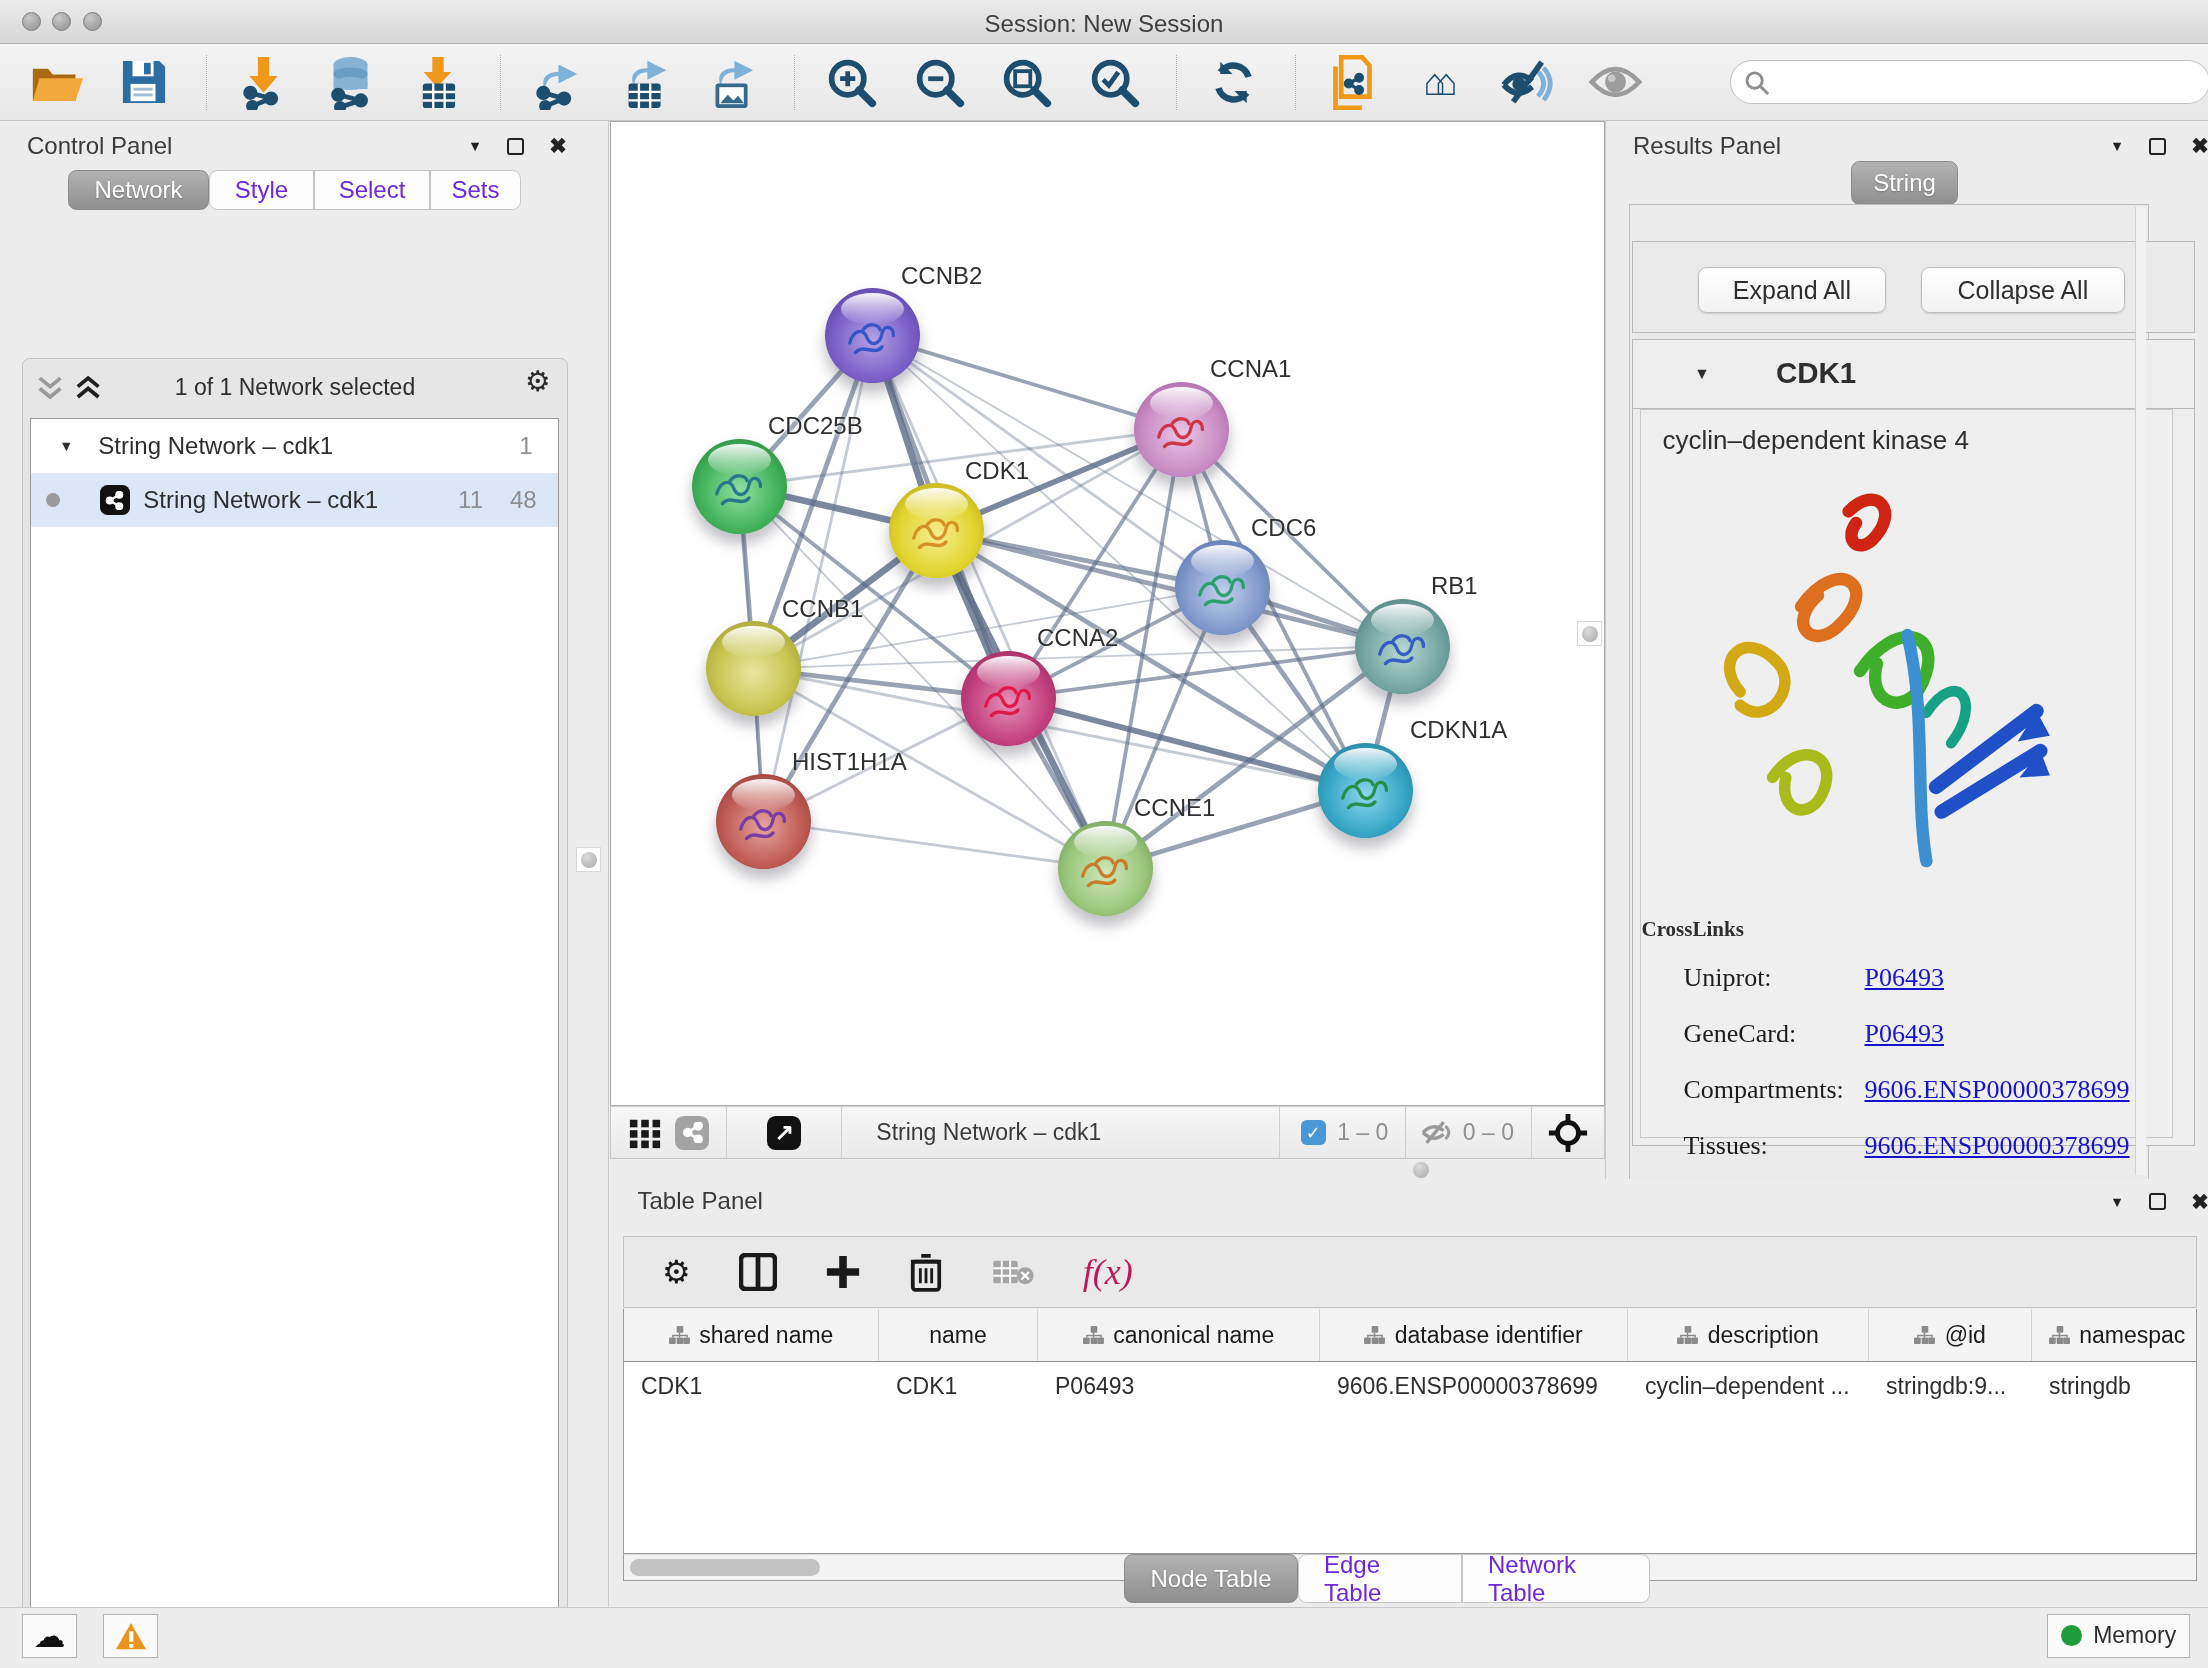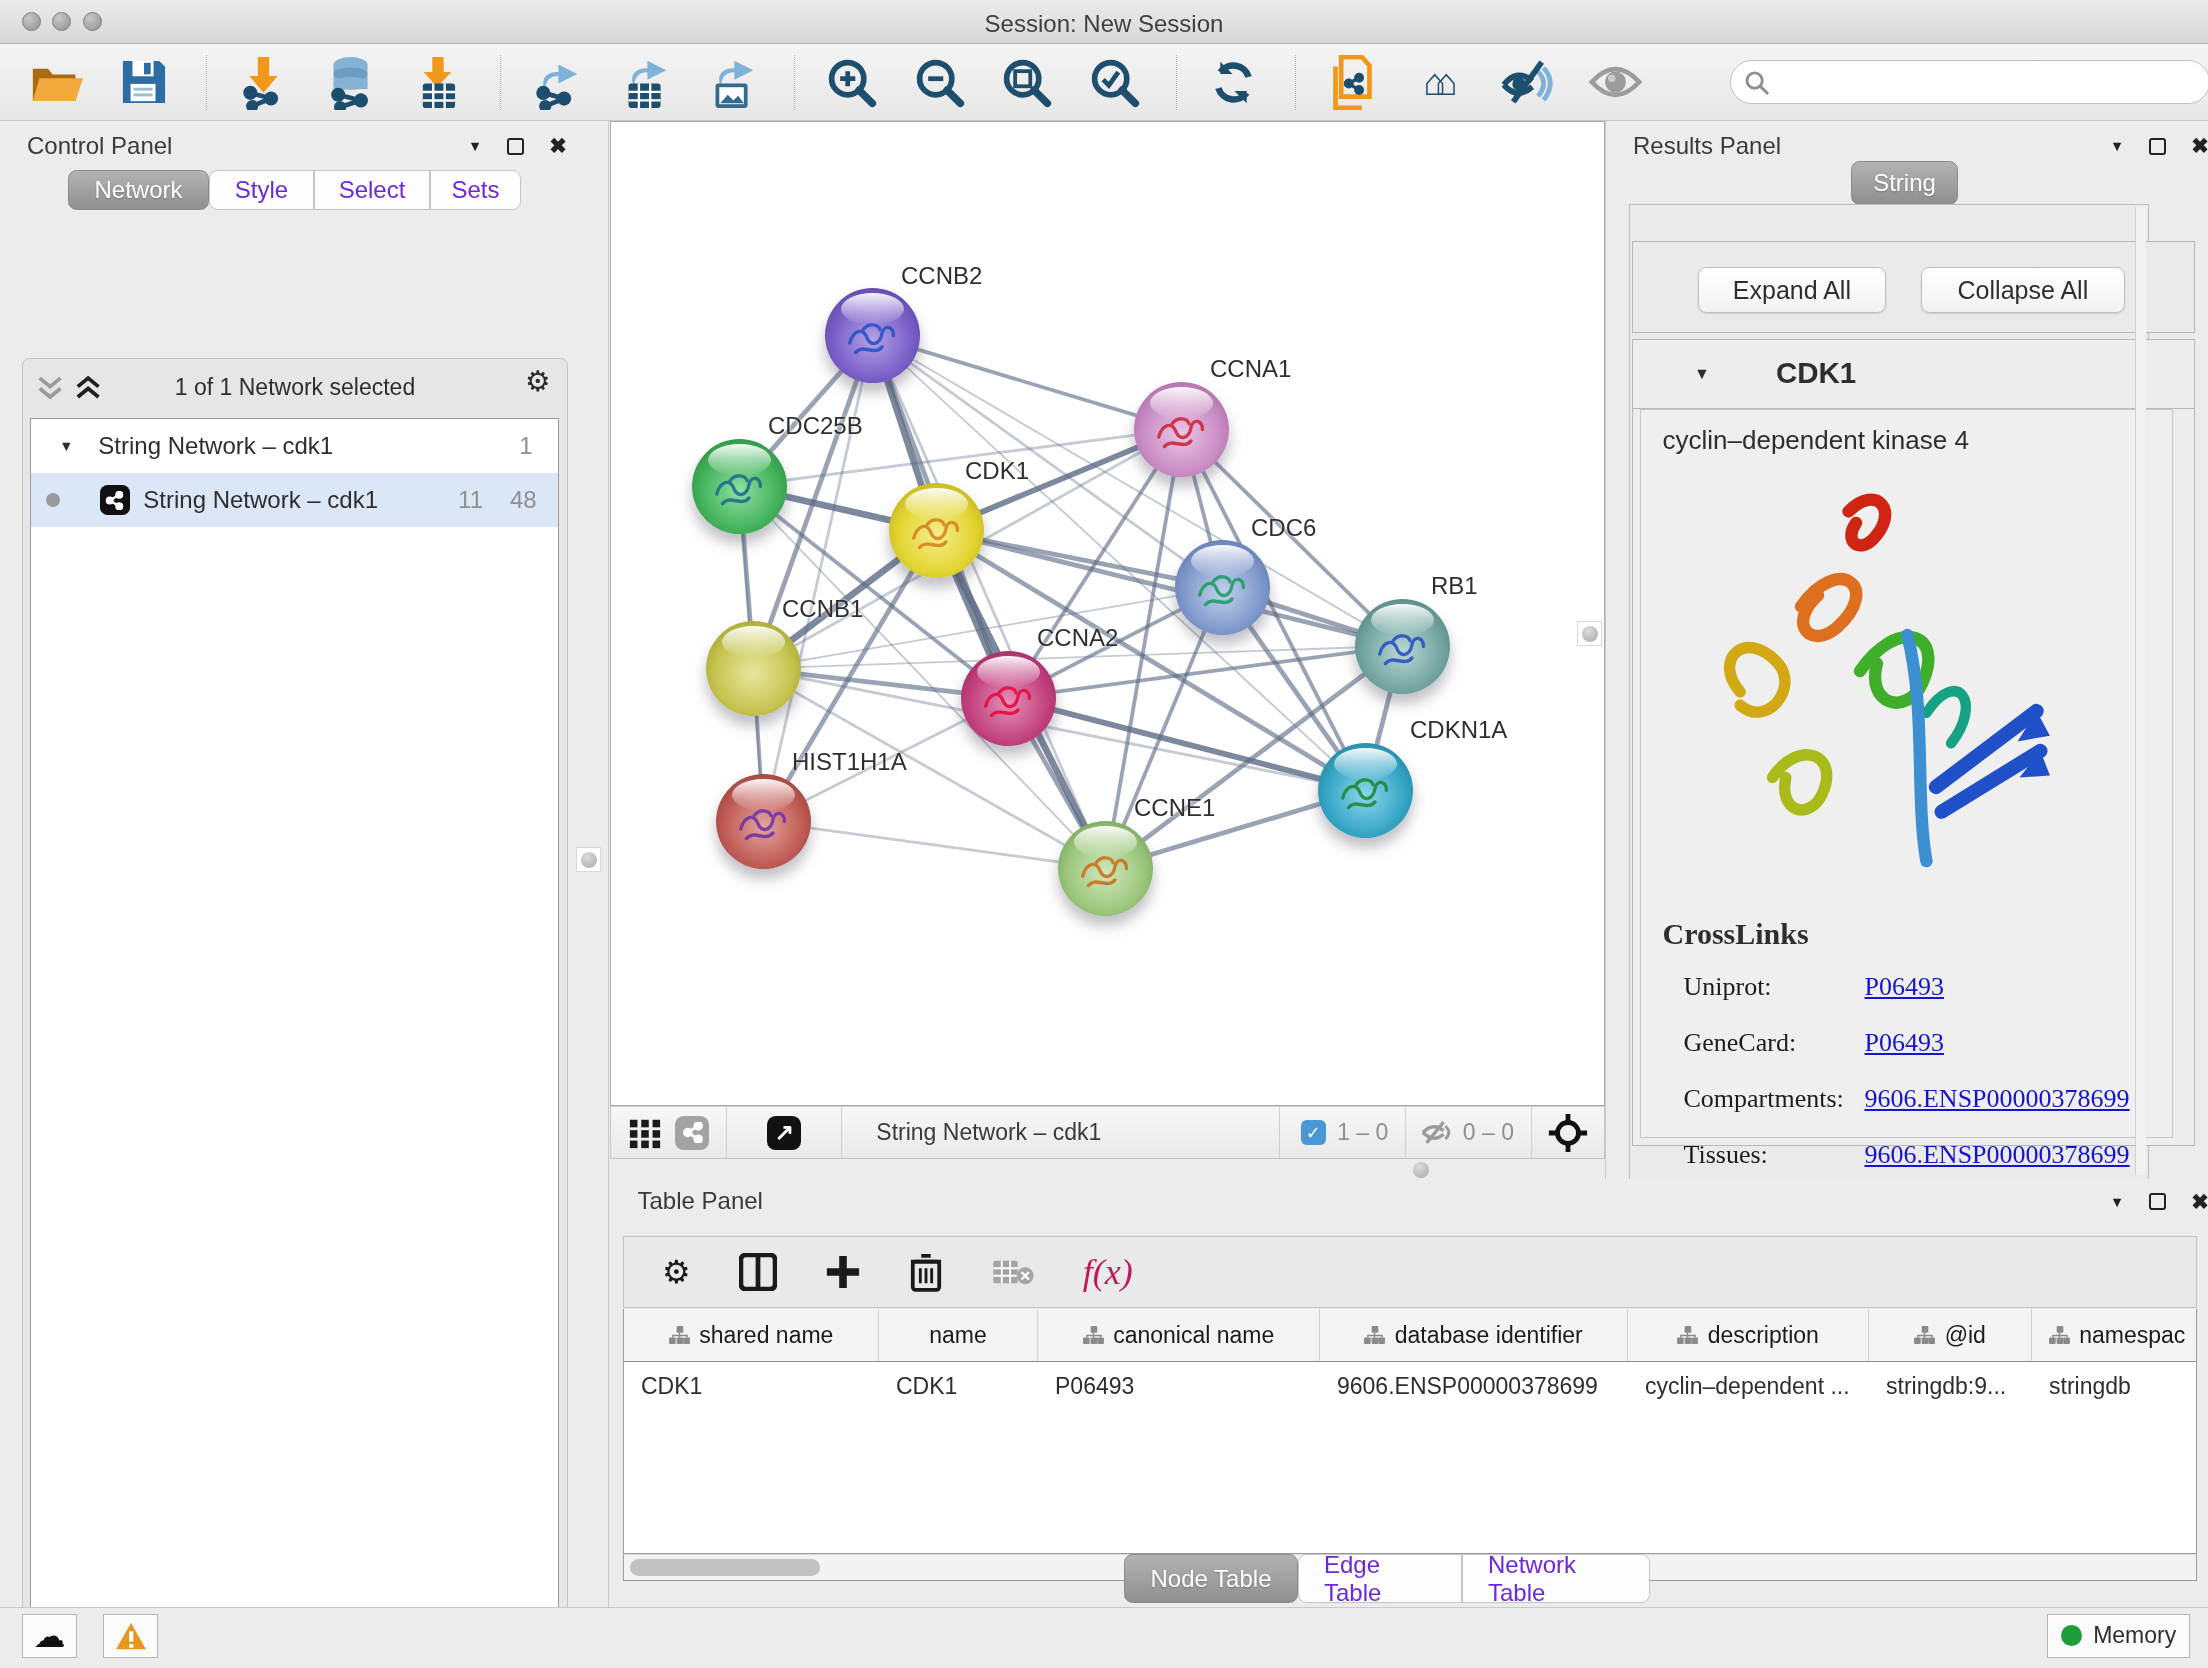--- a/index.html
+++ b/index.html
@@ -583,21 +583,21 @@
             <path d="M120 140 C160 84 205 120 158 162 C130 186 105 158 138 128" stroke="#dd6f1e" stroke-width="13"></path>
             <path d="M56 230 C26 196 62 162 96 200 C118 226 84 268 56 244" stroke="#d2a815" stroke-width="12"></path>
             <path d="M90 320 C118 278 162 296 142 338 C128 366 96 356 104 320" stroke="#a8bb1a" stroke-width="12"></path>
             <path d="M182 208 C220 152 272 166 248 220 C232 256 188 244 200 200" stroke="#3fae2a" stroke-width="13"></path>
             <path d="M252 252 C284 204 312 240 278 284" stroke="#17a184" stroke-width="11"></path>
             <path d="M232 170 C252 250 240 340 252 408" stroke="#3c8fd0" stroke-width="13"></path>
             <path d="M262 330 L368 250 M268 356 L372 292" stroke="#2050c8" stroke-width="15"></path>
             <path d="M368 250 l14 26 -34 6 Z M372 292 l10 26 -32 2 Z" fill="#2050c8" stroke="none"></path>
           </g>
         </svg>
-        <div style="padding-left:21px;font-family:'Liberation Serif',serif;font-size:30px;font-weight:bold;margin:5.7px 0 21px">CrossLinks</div>
+        <div style="font-family:'Liberation Serif',serif;font-size:21px;font-weight:bold;margin:5.7px 0 21px">CrossLinks</div>
         <div id="crosslinks" style="padding-left:42px">
             <div class="xl-row">
               <span class="xl-label">Uniprot:</span>
                  <a class="xl-link">P06493</a>
             </div>
             <div class="xl-row">
               <span class="xl-label">GeneCard:</span>
                  <a class="xl-link">P06493</a>
             </div>
             <div class="xl-row">

